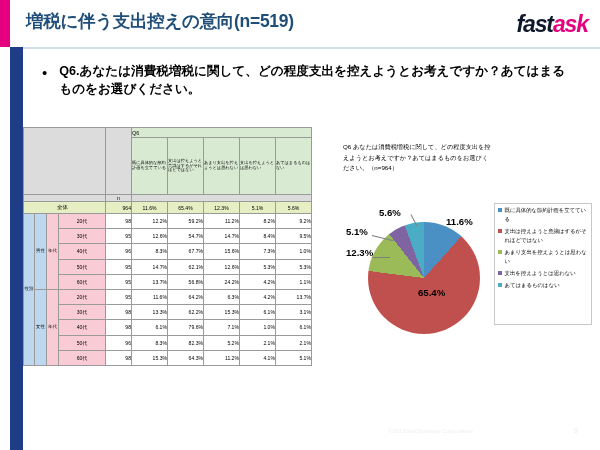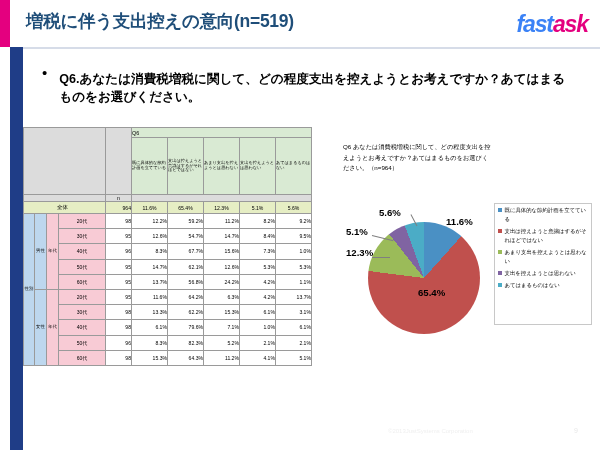--- a/index.html
+++ b/index.html
@@ -50,42 +50,41 @@
   .logo {
     position: absolute;
     right: 12px; top: 13px;
     font-size: 23px;
     font-weight: bold;
     font-style: italic;
     letter-spacing: -1.1px;
     line-height: 1;
     white-space: nowrap;
   }
-  .logo .lg-fast { color: #3b82f6; }
+  .logo .lg-fast { color: #0f172a; }
   .logo .lg-ask  { color: #e4007f; }
 
   
   .question {
     position: absolute;
     left: 42px; top: 62px;
     width: 530px;
     display: flex;
     gap: 12px;
   }
   .question .bullet {
     font-size: 15px;
     line-height: 1.45;
     color: #000;
   }
   .question .qtext {
     font-size: 12.6px;
     font-weight: bold;
     line-height: 1.45;
     color: #000;
-    margin-top: 8px;
   }
 
   
   .xtab {
     position: absolute;
     left: 23px; top: 127px;
     border-collapse: collapse;
     table-layout: fixed;
     font-size: 5.1px;
     color: #000;

